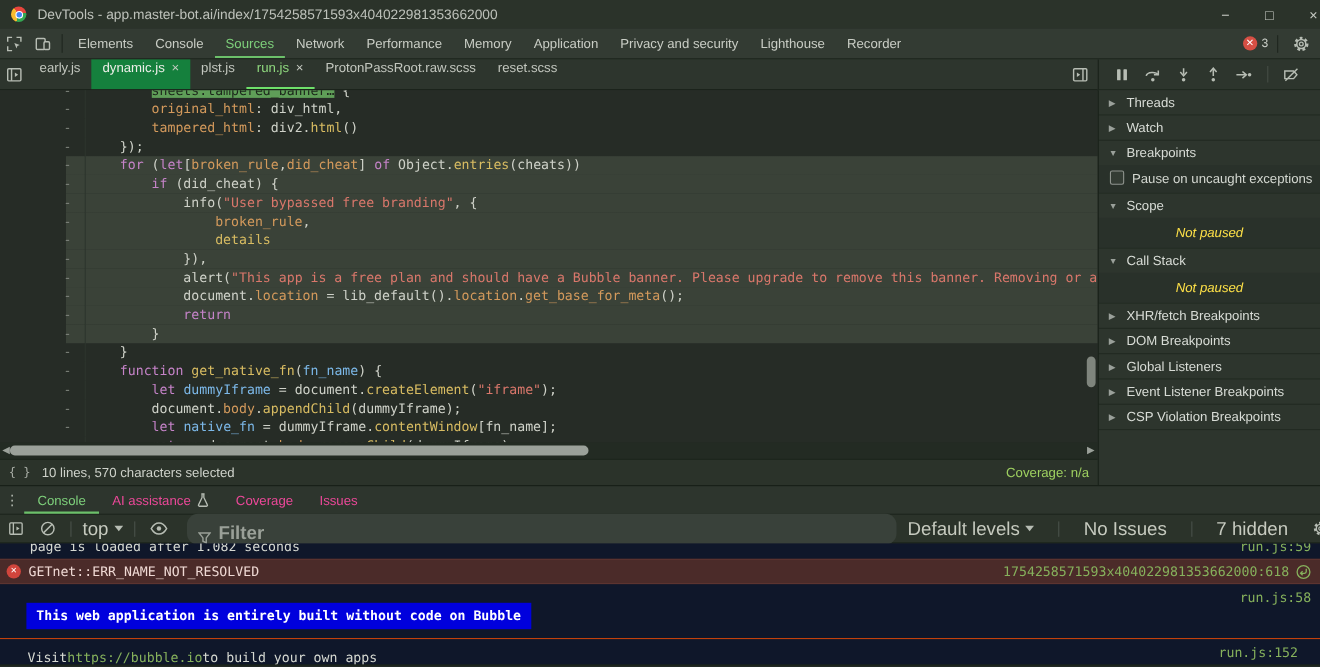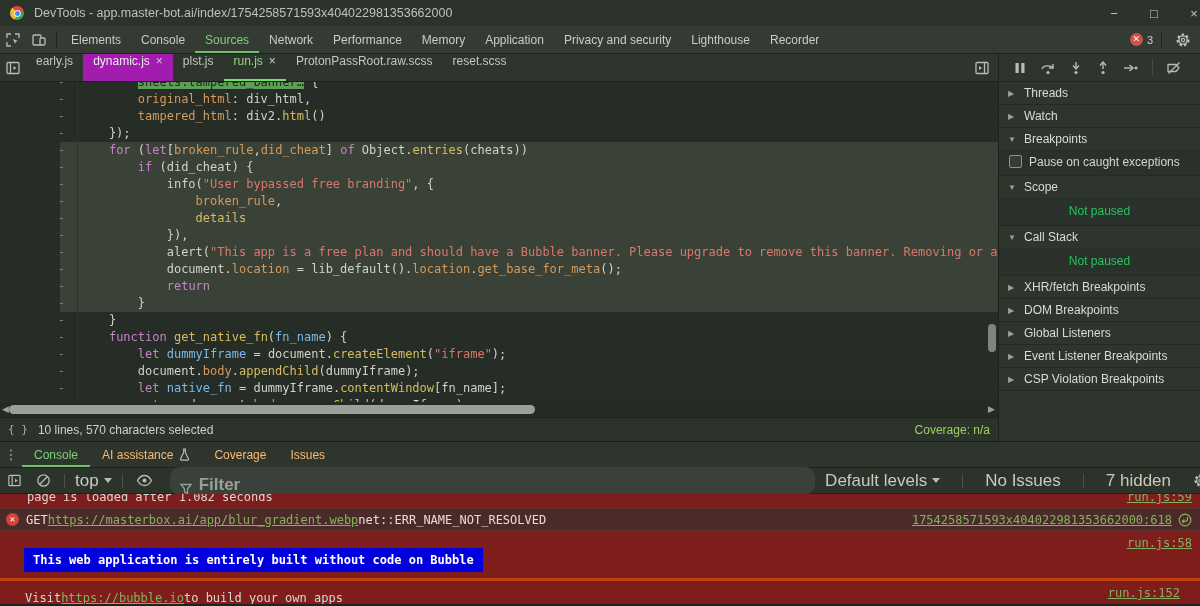--- a/index.html
+++ b/index.html
@@ -30,21 +30,21 @@
   #toolbar-right{margin-left:auto;display:flex;align-items:center;padding-right:4px;}
   .err-badge{display:flex;align-items:center;gap:4px;font-size:11px;color:#cfd3cc;}
   .err-circle{width:13px;height:13px;border-radius:50%;background:#d64f44;color:#fff;font-size:9px;
     display:flex;align-items:center;justify-content:center;line-height:1;}
 
   
   #filestrip{top:54px;left:0;width:998px;height:28px;background:#2d352d;display:flex;align-items:stretch;
     border-bottom:1px solid #1a221a;box-sizing:border-box;}
   #file-tabs{display:flex;align-items:stretch;}
   .f-tab{padding:0 10px;display:flex;align-items:flex-start;font-size:12px;color:#c3c7bf;white-space:nowrap;gap:6px;}
-  .f-tab.active{background:#a21caf;color:#eceee8;}
+  .f-tab.active{background:#15803d;color:#eceee8;}
   .f-tab.highlight{color:#8fd97e;box-shadow:inset 0 -2px 0 #6ee06a;}
   .f-close{color:#c8ccc4;font-size:12px;}
   #dock-right-icon{position:absolute;right:8px;top:6px;}
 
   
   #editor{top:82px;left:0;width:998px;height:320px;overflow:hidden;background:#262c26;}
   #code-lines{margin-top:-8px;}
   .line{display:flex;height:17px;line-height:17px;font-size:12px;white-space:pre;
         font-family:"DejaVu Sans Mono","Liberation Mono",monospace;}
   .line.sel{background:linear-gradient(90deg,rgba(0,0,0,0) 0,rgba(0,0,0,0) 60px,#3a4238 60px);}
@@ -71,52 +71,52 @@
     border-bottom:1px solid #1f271f;box-sizing:border-box;display:flex;align-items:center;gap:13px;padding-left:14px;}
   .dbg-sep{width:1px;height:15px;background:#454d45;}
   #sidebar{top:82px;left:998px;width:202px;height:359px;background:#2d352d;border-left:1px solid #1b231b;
     box-sizing:border-box;overflow:hidden;}
   .dbg-sec{border-bottom:1px solid #222a22;}
   .dbg-head{height:22px;display:flex;align-items:center;font-size:12px;color:#d8dcd6;padding-left:9px;gap:7px;}
   .dbg-head .arrow{color:#9aa09a;font-size:8px;width:9px;}
   .dbg-items{background:#29312a;padding:2px 0 4px 0;}
   .dbg-item{height:19px;display:flex;align-items:center;gap:7px;padding-left:10px;font-size:12px;color:#d3d7d0;}
   .cb{width:11px;height:11px;border:1px solid #8f948e;border-radius:2px;background:#343c34;flex:none;}
-  .dbg-empty{background:#29312a;color:#22c55e;font-size:12px;text-align:center;padding:6px 0 7px 0;}
+  .dbg-empty{background:#29312a;color:#fde047;font-style:italic;font-size:12px;text-align:center;padding:6px 0 7px 0;}
 
   
   #drawer-tabs{top:441px;left:0;width:1200px;height:27px;background:#2d352d;border-top:1px solid #171f17;
     border-bottom:1px solid #1b231b;box-sizing:border-box;display:flex;align-items:stretch;}
   #kebab{width:22px;display:flex;align-items:center;justify-content:center;color:#b7bdb4;font-size:13px;}
-  .d-tab{padding:0 12px;display:flex;align-items:center;gap:6px;font-size:12px;color:#fdba74;}
+  .d-tab{padding:0 12px;display:flex;align-items:center;gap:6px;font-size:12px;color:#ec4899;}
   .d-tab.active{color:#7ed07b;box-shadow:inset 0 -2px 0 #6cc06a;}
   #con-toolbar{top:468px;left:0;width:1200px;height:26px;background:#2b332a;border-bottom:1px solid #1b231b;
     box-sizing:border-box;display:flex;align-items:center;font-size:17px;color:#c6cabf;}
   .ct-icon{display:flex;align-items:center;justify-content:center;margin:0 7px;flex:none;}
   .ct-sep{width:1px;height:14px;background:#49514a;margin:0 6px;flex:none;}
   .caret{display:inline-block;width:0;height:0;border-left:4px solid transparent;border-right:4px solid transparent;
     border-top:5px solid #b7bdb4;margin-left:5px;}
   #filter-pill{flex:1;height:28px;background:#39413a;border-radius:10px;margin:0 10px;display:flex;
     align-items:flex-end;gap:7px;padding-left:10px;color:#9aa098;font-weight:bold;}
   #con-right{display:flex;align-items:center;white-space:nowrap;gap:16px;}
   #gear2{margin-left:6px;margin-right:-8px;}
 
   
-  #messages{top:494px;left:0;width:1200px;height:112px;background:#7f1d1d;font-size:12px;}
-  .src-link,.msg-link{color:#86b15c;text-decoration:underline;}
+  #messages{top:494px;left:0;width:1200px;height:112px;background:#0f172a;font-size:12px;}
+  .src-link,.msg-link{color:#86b15c;}
   .msg-row{position:relative;box-sizing:border-box;color:#d6d9d2;}
   #msg0{height:14px;overflow:hidden;}
   #msg0 .mtext{display:block;margin-top:-4px;padding-left:27px;}
   #msg0 .src{position:absolute;top:-4px;right:8px;}
   #msg1{height:23px;background:#4b2b29;border-top:1px solid #5c3430;border-bottom:1px solid #5c3430;
     display:flex;align-items:center;color:#efd9d4;}
   .err-icon{width:13px;height:13px;border-radius:50%;background:#d1453c;color:#fff;font-size:9px;font-weight:bold;
     display:flex;align-items:center;justify-content:center;margin:0 7px 0 6px;flex:none;line-height:1;}
   #msg1 .right{margin-left:auto;display:flex;align-items:center;gap:6px;padding-right:8px;}
-  #msg2{height:50px;border-bottom:3px solid #c2410c;}
+  #msg2{height:50px;border-bottom:1px solid #c2410c;}
   #msg2 .src{position:absolute;top:5px;right:8px;}
   .bubble-badge{position:absolute;left:24px;top:17px;background:#0000dd;color:#ffffff;font-weight:bold;
     padding:5px 9px;white-space:nowrap;}
   #msg3{height:25px;display:flex;align-items:flex-end;padding-left:25px;border-bottom:1px solid #3c443c;}
   #msg3 .src{position:absolute;top:5px;right:20px;}
   #bottom-strip{top:604px;left:0;width:1200px;height:2px;background:#1c241c;}
 
   svg{display:block;}
 </style>
 </head>
@@ -311,21 +311,21 @@
         </div>
       </div>
       <div class="dbg-sec">
         <div class="dbg-head">
           <span class="arrow">▼</span>
           <span>Breakpoints</span>
         </div>
         <div class="dbg-items">
           <div class="dbg-item">
             <span class="cb"></span>
-            <span>Pause on caught exceptions</span>
+            <span>Pause on uncaught exceptions</span>
           </div>
         </div>
       </div>
       <div class="dbg-sec">
         <div class="dbg-head">
           <span class="arrow">▼</span>
           <span>Scope</span>
         </div>
         <div class="dbg-empty">Not paused</div>
       </div>
@@ -444,21 +444,20 @@
 </div>
 
 <div id="messages" class="abs mono">
   <div id="msg0" class="msg-row">
     <span class="mtext">page is loaded after 1.082 seconds</span>
     <a class="src src-link">run.js:59</a>
   </div>
   <div id="msg1" class="msg-row">
     <span class="err-icon">✕</span>
     <span>GET </span>
-    <a class="msg-link">https://masterbox.ai/app/blur_gradient.webp</a>
     <span> net::ERR_NAME_NOT_RESOLVED</span>
     <span class="right">
       <a class="src-link">1754258571593x404022981353662000:618</a>
       <span>
         <svg width="14" height="14" viewBox="0 0 14 14" fill="none" stroke="#86b15c" stroke-width="1.2">
           <circle cx="7" cy="7" r="5.8"></circle>
             <path d="M9.5 4v2.6a1.6 1.6 0 0 1-1.6 1.6H4.6"></path>
           <path d="M6.2 6.4L4.4 8.2l1.8 1.8"></path>
           </svg>
         </span>

